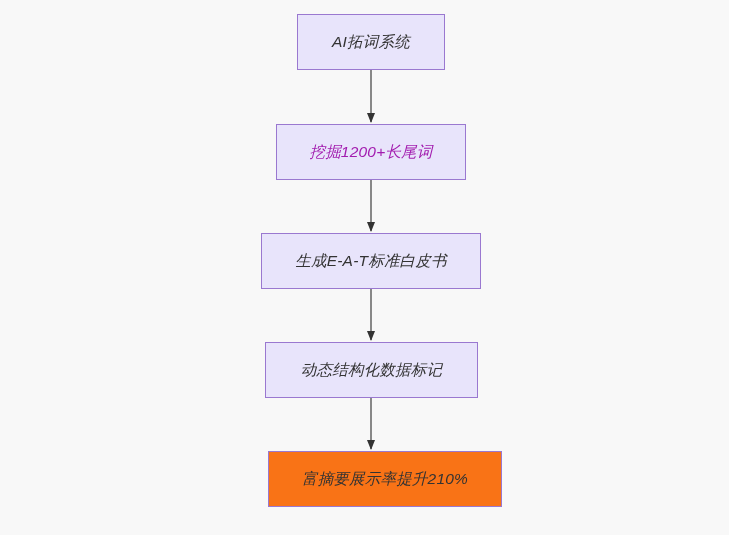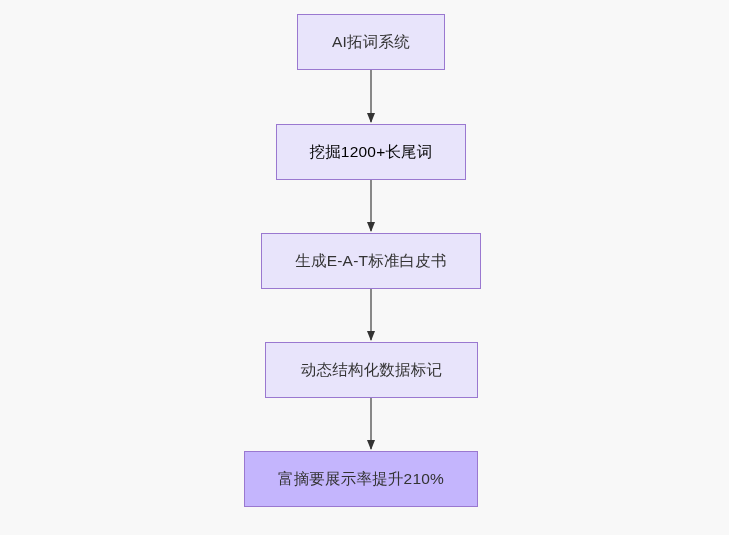--- a/index.html
+++ b/index.html
@@ -33,20 +33,21 @@
     color: #333333;
     font-size: 15.5px;
     line-height: 1.2;
     letter-spacing: 0.2px;
     white-space: nowrap;
   }
 
   .flow-node .node-label {
     display: block;
     text-align: center;
+    font-style: italic;
   }
 
   .connector-layer {
     position: absolute;
     left: 0;
     top: 0;
     width: 729px;
     height: 535px;
     pointer-events: none;
   }
@@ -74,29 +75,29 @@
     </g>
     <g>
       <line x1="371" y1="398" x2="371" y2="449" stroke="#888888" stroke-width="2" marker-end="url(#arrowhead)"></line>
     </g>
   </svg>
 
   <div class="flow-node" id="node-n1" style="left: 297px; top: 14px; width: 148px; height: 56px; background: rgb(232, 228, 251); border-color: rgb(154, 120, 208); color: rgb(51, 51, 51);">
     <span class="node-label">AI拓词系统</span>
   </div>
 
-  <div class="flow-node" id="node-n2" style="left: 276px; top: 124px; width: 190px; height: 56px; background: rgb(232, 228, 251); border-color: rgb(154, 120, 208); color: #000000;">
+  <div class="flow-node" id="node-n2" style="left: 276px; top: 124px; width: 190px; height: 56px; background: rgb(232, 228, 251); border-color: rgb(154, 120, 208); color: #a21caf;">
     <span class="node-label">挖掘1200+长尾词</span>
   </div>
 
   <div class="flow-node" id="node-n4" style="left: 265px; top: 342px; width: 213px; height: 56px; background: rgb(232, 228, 251); border-color: rgb(154, 120, 208); color: rgb(51, 51, 51);">
     <span class="node-label">动态结构化数据标记</span>
   </div>
 
   <div class="flow-node" id="node-n3" style="left: 261px; top: 233px; width: 220px; height: 56px; background: rgb(232, 228, 251); border-color: rgb(154, 120, 208); color: rgb(51, 51, 51);">
     <span class="node-label">生成E-A-T标准白皮书</span>
   </div>
 
-  <div class="flow-node" id="node-n5" style="left: 244px; top: 451px; width: 234px; height: 56px; background: #c4b5fd; border-color: rgb(154, 120, 208); color: rgb(51, 51, 51);">
+  <div class="flow-node" id="node-n5" style="left: 268px; top: 451px; width: 234px; height: 56px; background: #f97316; border-color: rgb(154, 120, 208); color: rgb(51, 51, 51);">
     <span class="node-label">富摘要展示率提升210%</span>
   </div>
 
 </div>
 
 </body></html>

